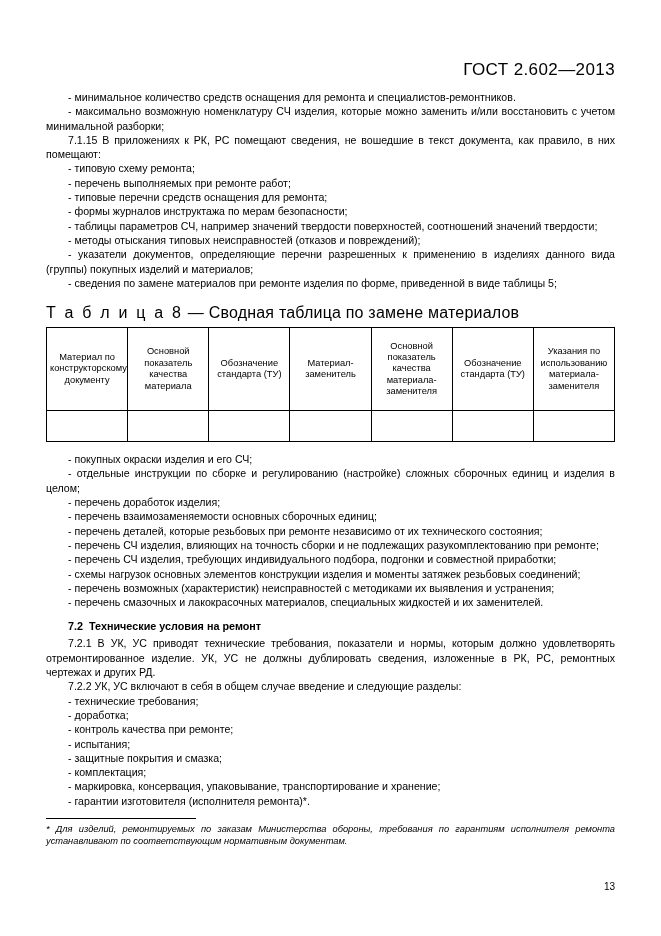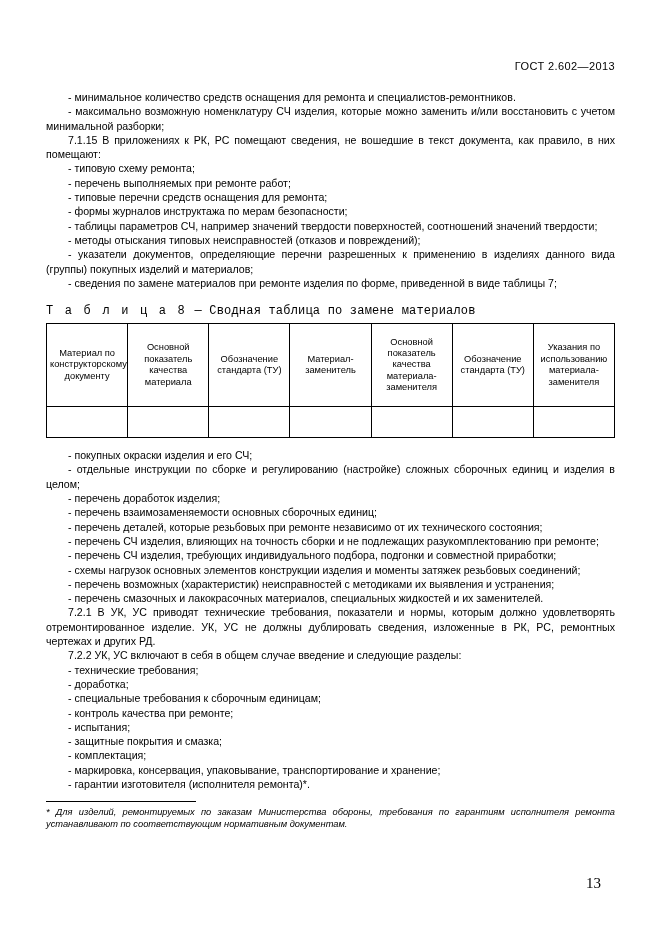--- a/index.html
+++ b/index.html
@@ -18,21 +18,21 @@
   .page {
     position: absolute;
     left: 0; top: 0;
     width: 661px;
     height: 936px;
     box-sizing: border-box;
     padding: 60px 46px 30px 46px;
   }
   .header {
     text-align: right;
-    font-size: 11px;
+    font-size: 17px;
     letter-spacing: 0.4px;
     margin-bottom: 16px;
     height: 14px;
   }
   p {
     margin: 0;
     font-size: 10.6px;
     line-height: 14.3px;
     text-align: justify;
     text-justify: inter-word;
@@ -41,26 +41,25 @@
     text-indent: 22px;
   }
   .section-title {
     font-weight: bold;
     font-size: 10.8px;
     text-indent: 22px;
     margin-top: 11px;
     margin-bottom: 4px;
   }
   .table-caption {
-    font-size: 12px;
+    font-size: 16px;
     margin-top: 14px;
     margin-bottom: 5px;
     text-indent: 0;
     letter-spacing: 0.2px;
-    font-family: Liberation Mono, monospace;
   }
   .spaced {
     letter-spacing: 2.2px;
   }
   table.gost {
     border-collapse: collapse;
     width: 100%;
     table-layout: fixed;
   }
   table.gost td {
@@ -92,44 +91,43 @@
   .footnote {
     font-size: 9.3px;
     line-height: 12.2px;
     text-align: justify;
   }
   .footnote .ind {
     text-indent: 20px;
   }
   .pagenum {
     position: absolute;
-    right: 60px;
+    right: 46px;
     bottom: 44px;
-    font-size: 15px;
-    font-family: Liberation Serif, serif;
+    font-size: 10px;
   }
 </style>
 </head>
 <body>
 
 <div class="page">
 
   <div class="header">ГОСТ 2.602—2013</div>
 
   <p class="ind">- минимальное количество средств оснащения для ремонта и специалистов-ремонтников.</p>
   <p class="ind">- максимально возможную номенклатуру СЧ изделия, которые можно заменить и/или восстановить с учетом минимальной разборки;</p>
   <p class="ind">7.1.15  В приложениях к РК, РС помещают сведения, не вошедшие в текст документа, как правило, в них помещают:</p>
   <p class="ind">- типовую схему ремонта;</p>
   <p class="ind">- перечень выполняемых при ремонте работ;</p>
   <p class="ind">- типовые перечни средств оснащения для ремонта;</p>
   <p class="ind">- формы журналов инструктажа по мерам безопасности;</p>
   <p class="ind">- таблицы параметров СЧ, например значений твердости поверхностей, соотношений значений твердости;</p>
   <p class="ind">- методы отыскания типовых неисправностей (отказов и повреждений);</p>
   <p class="ind">- указатели документов, определяющие перечни разрешенных к применению в изделиях данного вида (группы) покупных изделий и материалов;</p>
-  <p class="ind">- сведения по замене материалов при ремонте изделия по форме, приведенной в виде таблицы 7;</p>
+  <p class="ind">- сведения по замене материалов при ремонте изделия по форме, приведенной в виде таблицы 5;</p>
 
   <div class="table-caption">
     <span class="spaced">Т а б л и ц а   8</span><span> — Сводная таблица по замене материалов</span>
   </div>
 
   <table class="gost">
     <tbody>
         <tr>
       <td class="head">Материал по конструкторскому документу</td>
       <td class="head">Основной показатель качества материала</td>
@@ -157,26 +155,28 @@
   <p class="ind">- отдельные инструкции по сборке и регулированию (настройке) сложных сборочных единиц и изделия в целом;</p>
   <p class="ind">- перечень доработок изделия;</p>
   <p class="ind">- перечень взаимозаменяемости основных сборочных единиц;</p>
   <p class="ind">- перечень деталей, которые резьбовых при ремонте независимо от их технического состояния;</p>
   <p class="ind">- перечень СЧ изделия, влияющих на точность сборки и не подлежащих разукомплектованию при ремонте;</p>
   <p class="ind">- перечень СЧ изделия, требующих индивидуального подбора, подгонки и совместной приработки;</p>
   <p class="ind">- схемы нагрузок основных элементов конструкции изделия и моменты затяжек резьбовых соединений;</p>
   <p class="ind">- перечень возможных (характеристик) неисправностей с методиками их выявления и устранения;</p>
   <p class="ind">- перечень смазочных и лакокрасочных материалов, специальных жидкостей и их заменителей.</p>
 
+  <div class="section-title">
+    <span>7.2</span>&nbsp;&nbsp;<span>Технические условия на ремонт</span>
+  </div>
 
   <p class="ind">7.2.1  В УК, УС приводят технические требования, показатели и нормы, которым должно удовлетворять отремонтированное изделие. УК, УС не должны дублировать сведения, изложенные в РК, РС, ремонтных чертежах и других РД.</p>
   <p class="ind">7.2.2  УК, УС включают в себя в общем случае введение и следующие разделы:</p>
   <p class="ind">- технические требования;</p>
   <p class="ind">- доработка;</p>
-  <p class="ind">- специальные требования к сборочным единицам;</p>
   <p class="ind">- контроль качества при ремонте;</p>
   <p class="ind">- испытания;</p>
   <p class="ind">- защитные покрытия и смазка;</p>
   <p class="ind">- комплектация;</p>
   <p class="ind">- маркировка, консервация, упаковывание, транспортирование и хранение;</p>
   <p class="ind">- гарантии изготовителя (исполнителя ремонта)*.</p>
 
   <div class="footnote-wrap">
     <div class="footnote-rule"></div>
     <div class="footnote">

